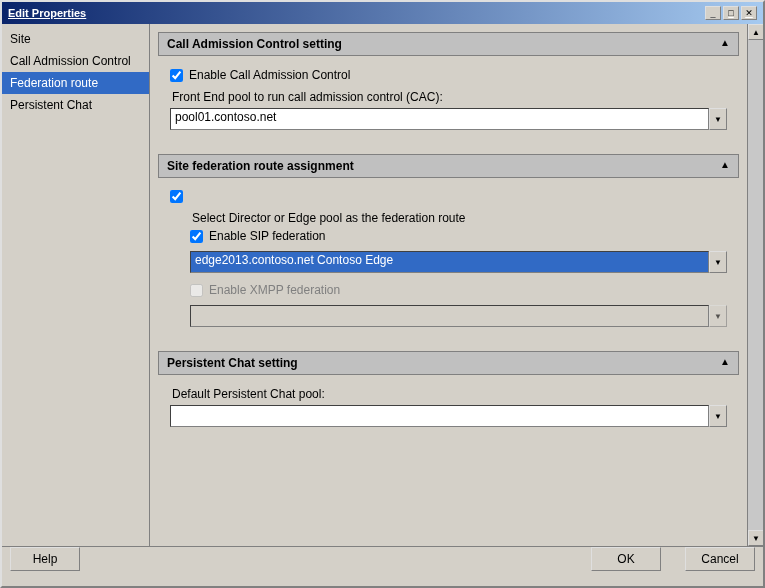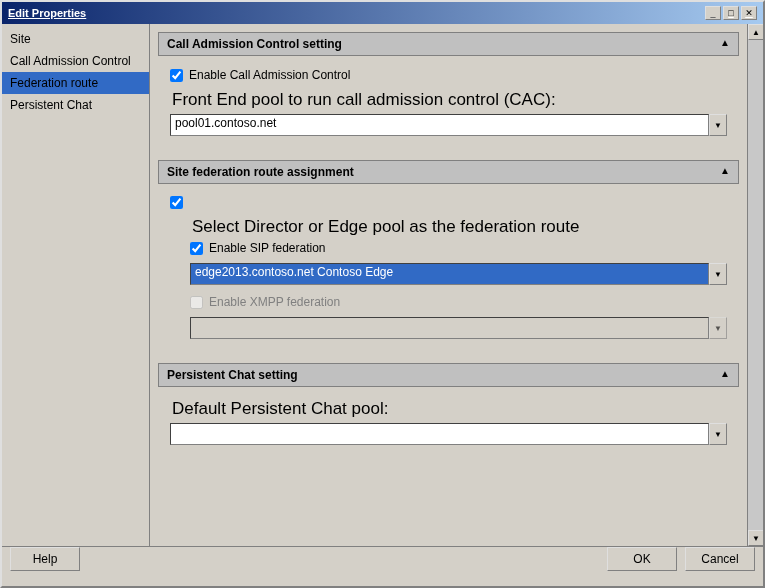--- a/index.html
+++ b/index.html
@@ -76,21 +76,21 @@
 
     .sidebar-item {
       padding: 4px 8px;
       cursor: pointer;
       color: #000;
       font-size: 12px;
     }
 
     .sidebar-item.active {
       background: #316ac5;
-      color: #000000;
+      color: #ffffff;
     }
 
     .section {
       margin-bottom: 16px;
     }
 
     .section-header {
       background: #c0c0c0;
       border: 1px solid #808080;
       padding: 4px 8px;
@@ -125,21 +125,21 @@
     .label-text {
       font-size: 12px;
       color: #000;
     }
 
     .label-text.disabled {
       color: #808080;
     }
 
     .field-label {
-      font-size: 17px;
+      font-size: 12px;
       margin-bottom: 4px;
       margin-left: 2px;
     }
 
     .select-with-btn {
       display: flex;
       width: 100%;
     }
 
     .select-field {
@@ -191,21 +191,21 @@
       flex-shrink: 0;
     }
 
     .footer-left {
       display: flex;
       gap: 8px;
     }
 
     .footer-right {
       display: flex;
-      gap: 8px;
+      gap: 24px;
     }
 
     .btn {
       min-width: 70px;
       height: 24px;
       background: #d4d0c8;
       border: 1px solid;
       border-color: #dfdfdf #808080 #808080 #dfdfdf;
       padding: 2px 12px;
       font-size: 12px;

